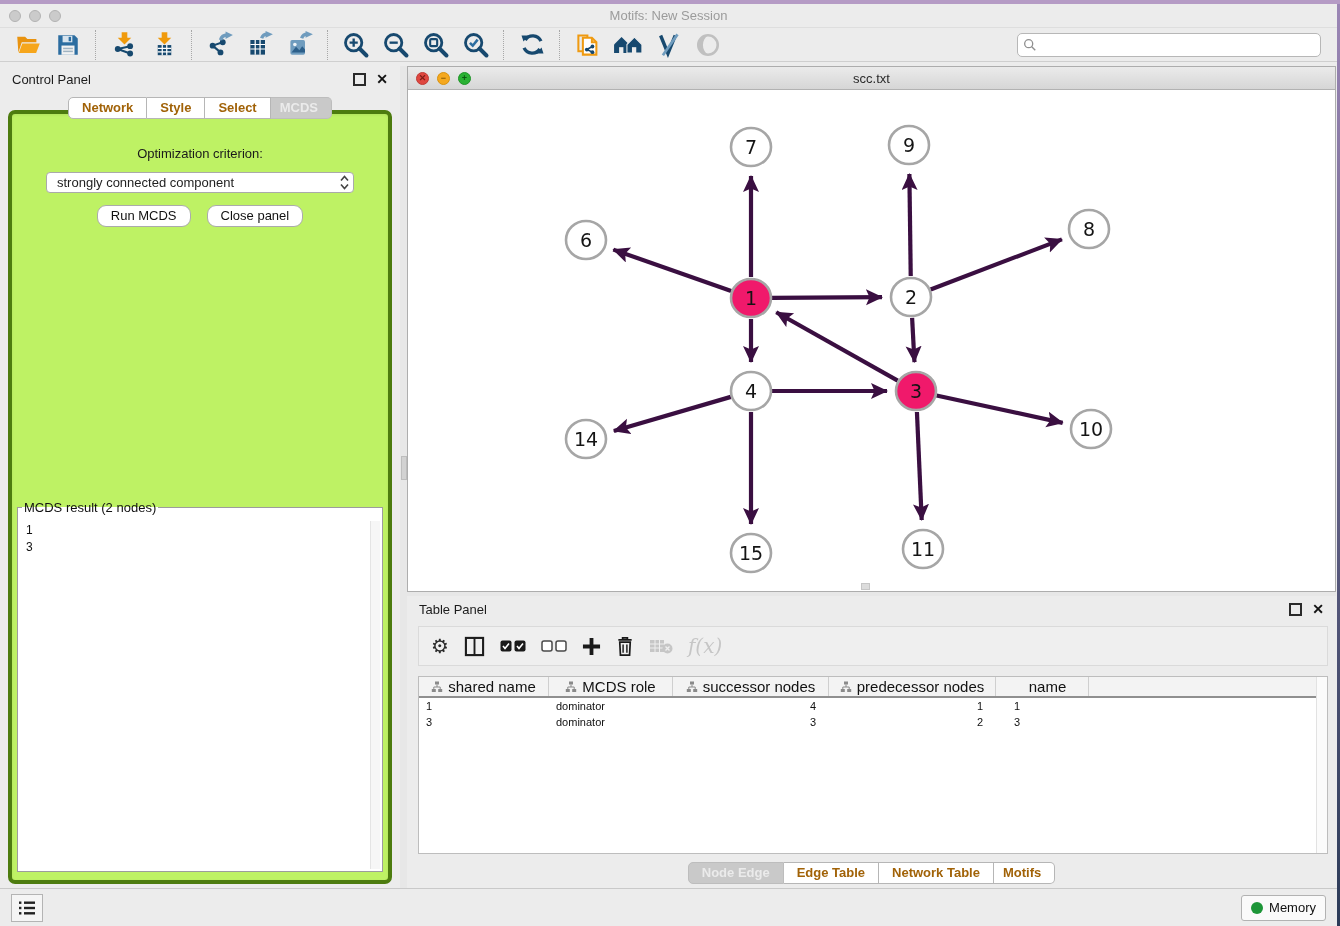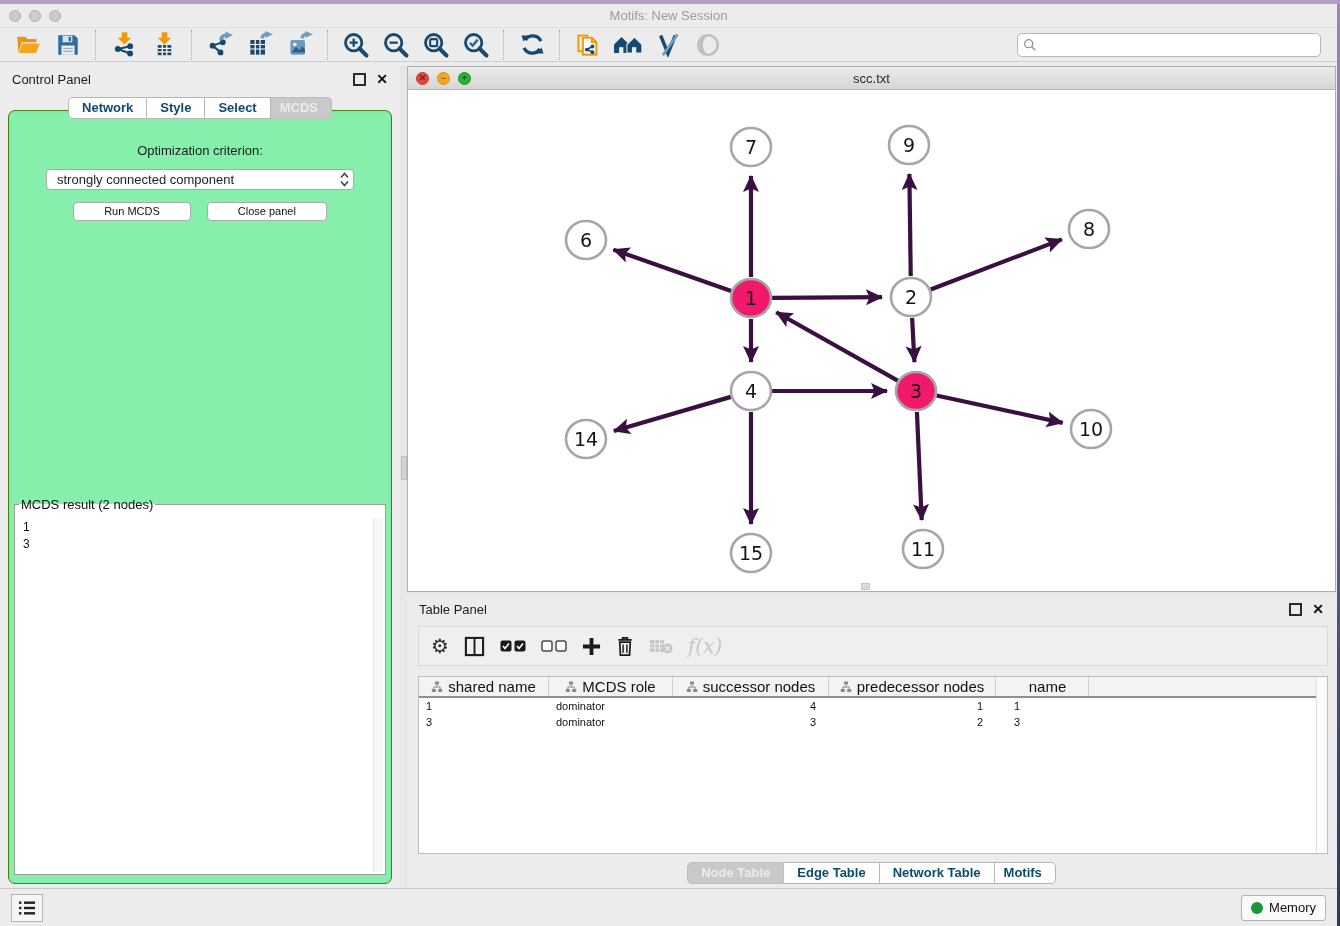--- a/index.html
+++ b/index.html
@@ -25,32 +25,32 @@
                border:1px solid #b7b7b7;border-radius:5px;display:flex;align-items:center;padding:0 5px;}
   .search-wrap input{border:none;outline:none;flex:1;font-size:12px;font-family:"Liberation Sans",sans-serif;background:transparent;}
   
   .control-panel{position:absolute;left:0;top:66px;width:400px;bottom:38px;background:#ececec;}
   .panel-titlebar{height:26px;display:flex;align-items:center;padding:0 12px;font-size:13px;color:#1c1c1c;}
   .panel-ctrls{margin-left:auto;display:flex;align-items:center;gap:10px;}
   .float-ic{width:9px;height:9px;border:2px solid #2a2a2a;box-sizing:content-box;display:inline-block;}
   .close-ic{font-size:14px;font-weight:bold;color:#111;line-height:1;}
   .cp-tabs{position:absolute;top:31px;left:0;right:0;display:flex;justify-content:center;z-index:3;}
   .tab{padding:2px 13px 3px;font-size:13px;font-weight:600;background:#fff;border:1px solid #b6b6b6;
-       border-left:none;color:#0c4a6e;white-space:nowrap;}
+       border-left:none;color:#a16207;white-space:nowrap;}
   .tab:first-child{border-left:1px solid #b6b6b6;border-radius:5px 0 0 5px;}
   .tab:last-child{border-radius:0 5px 5px 0;padding-left:9px;}
   .tab.sel-gray{background:#c9c9c9;color:#ebebeb;border-color:#bdbdbd;}
-  .cp-box{position:absolute;top:44px;left:8px;right:8px;bottom:4px;background:#86efac;
-          border:1px solid #4d7c0f;border-radius:7px;box-shadow:inset 0 1px 3px rgba(0,0,0,.07);}
+  .cp-box{position:absolute;top:44px;left:8px;right:8px;bottom:4px;background:#bef264;
+          border:4px solid #4d7c0f;border-radius:7px;box-shadow:inset 0 1px 3px rgba(0,0,0,.07);}
   .opt-label{margin-top:32px;text-align:center;font-size:13px;color:#1a1a1a;}
   .selectbox{margin:11px auto 0;width:308px;height:21px;background:#fff;border:1px solid #aaa;
              border-radius:4px;display:flex;align-items:center;padding:0 4px 0 10px;font-size:13px;box-sizing:border-box;}
   .selectbox .sel-val{flex:1;}
   .btn-row{display:flex;justify-content:center;gap:16px;margin-top:12px;}
-  .btn{background:#fff;border:1px solid #ababab;border-radius:4px;padding:2px 30px 3px;font-size:11px;color:#111;}
+  .btn{background:#fff;border:1px solid #ababab;border-radius:9px;padding:2px 13px 3px;font-size:13px;color:#111;}
   .result-fs{position:absolute;left:5px;right:5px;top:386px;bottom:8px;margin:0;
              border:1px solid #9c9c9c;background:#fff;padding:2px;}
   .result-fs legend{font-size:13px;color:#111;padding:0 2px;margin-left:2px;background:transparent;}
   .result-area{position:absolute;inset:6px 2px 2px 2px;background:#fff;font-size:12px;line-height:17px;
                padding:1px 0 0 6px;white-space:pre;color:#111;}
   .result-vtrack{position:absolute;top:6px;bottom:2px;right:2px;width:9px;background:#f6f6f6;border-left:1px solid #e4e4e4;}
   
   .v-split{position:absolute;left:400px;top:66px;width:7px;bottom:38px;background:#e7e7e7;}
   .v-split .grip{position:absolute;top:390px;left:1px;width:4px;height:22px;background:#d2d2d2;border:1px solid #bdbdbd;}
   
@@ -465,21 +465,21 @@
           <span class="td c0" style="text-align: left; padding: 0px 2px 0px 7px;">3</span>
           <span class="td c1" style="text-align: left; padding: 0px 2px 0px 7px;">dominator</span>
           <span class="td c2" style="text-align: right; padding: 0px 13px 0px 2px;">3</span>
           <span class="td c3" style="text-align: right; padding: 0px 13px 0px 2px;">2</span>
           <span class="td c4" style="text-align: left; padding: 0px 2px 0px 7px;">3</span>
         </div>
       </div>
     <div class="vtrack"></div>
   </div>
   <div class="tp-tabs">
-    <span class="tab sel-gray">Node Table</span>
+    <span class="tab sel-gray">Node Edge</span>
     <span class="tab">Edge Table</span>
     <span class="tab">Network Table</span>
     <span class="tab">Motifs</span>
   </div>
 </div>
 
 <div class="statusbar">
   <span class="list-btn">
     <svg width="18" height="16" viewBox="0 0 18 16">
       <rect x="1" y="1.5" width="2.4" height="2.4" fill="#222"></rect>

